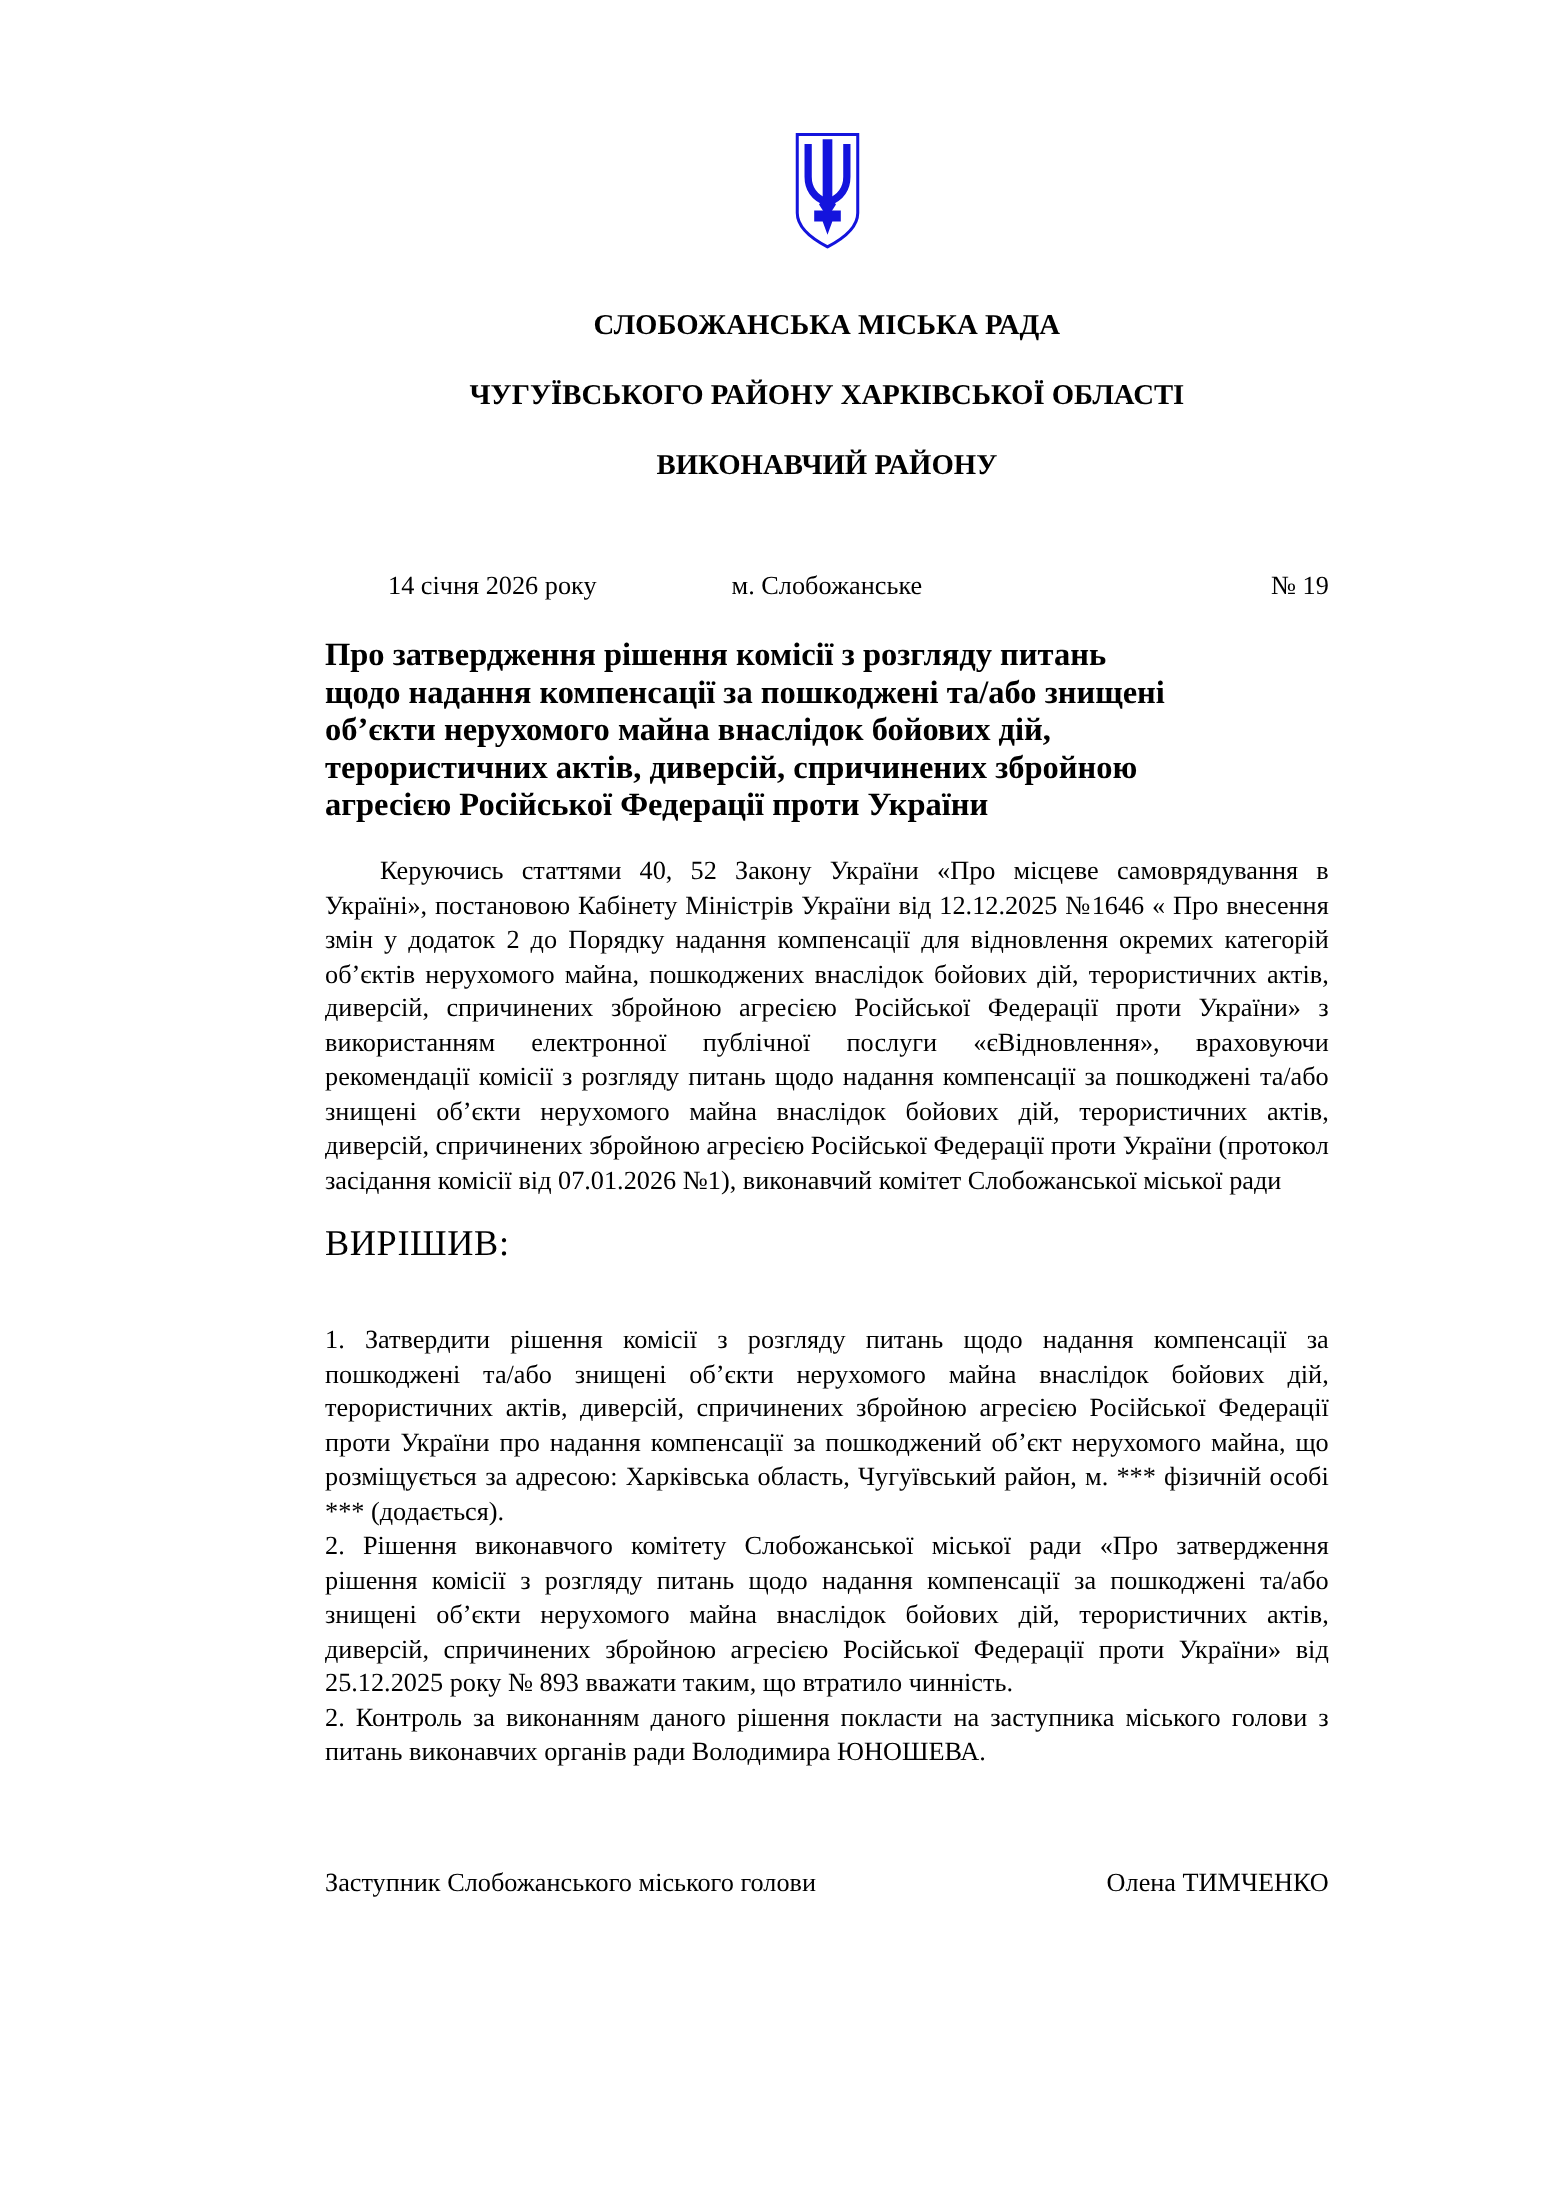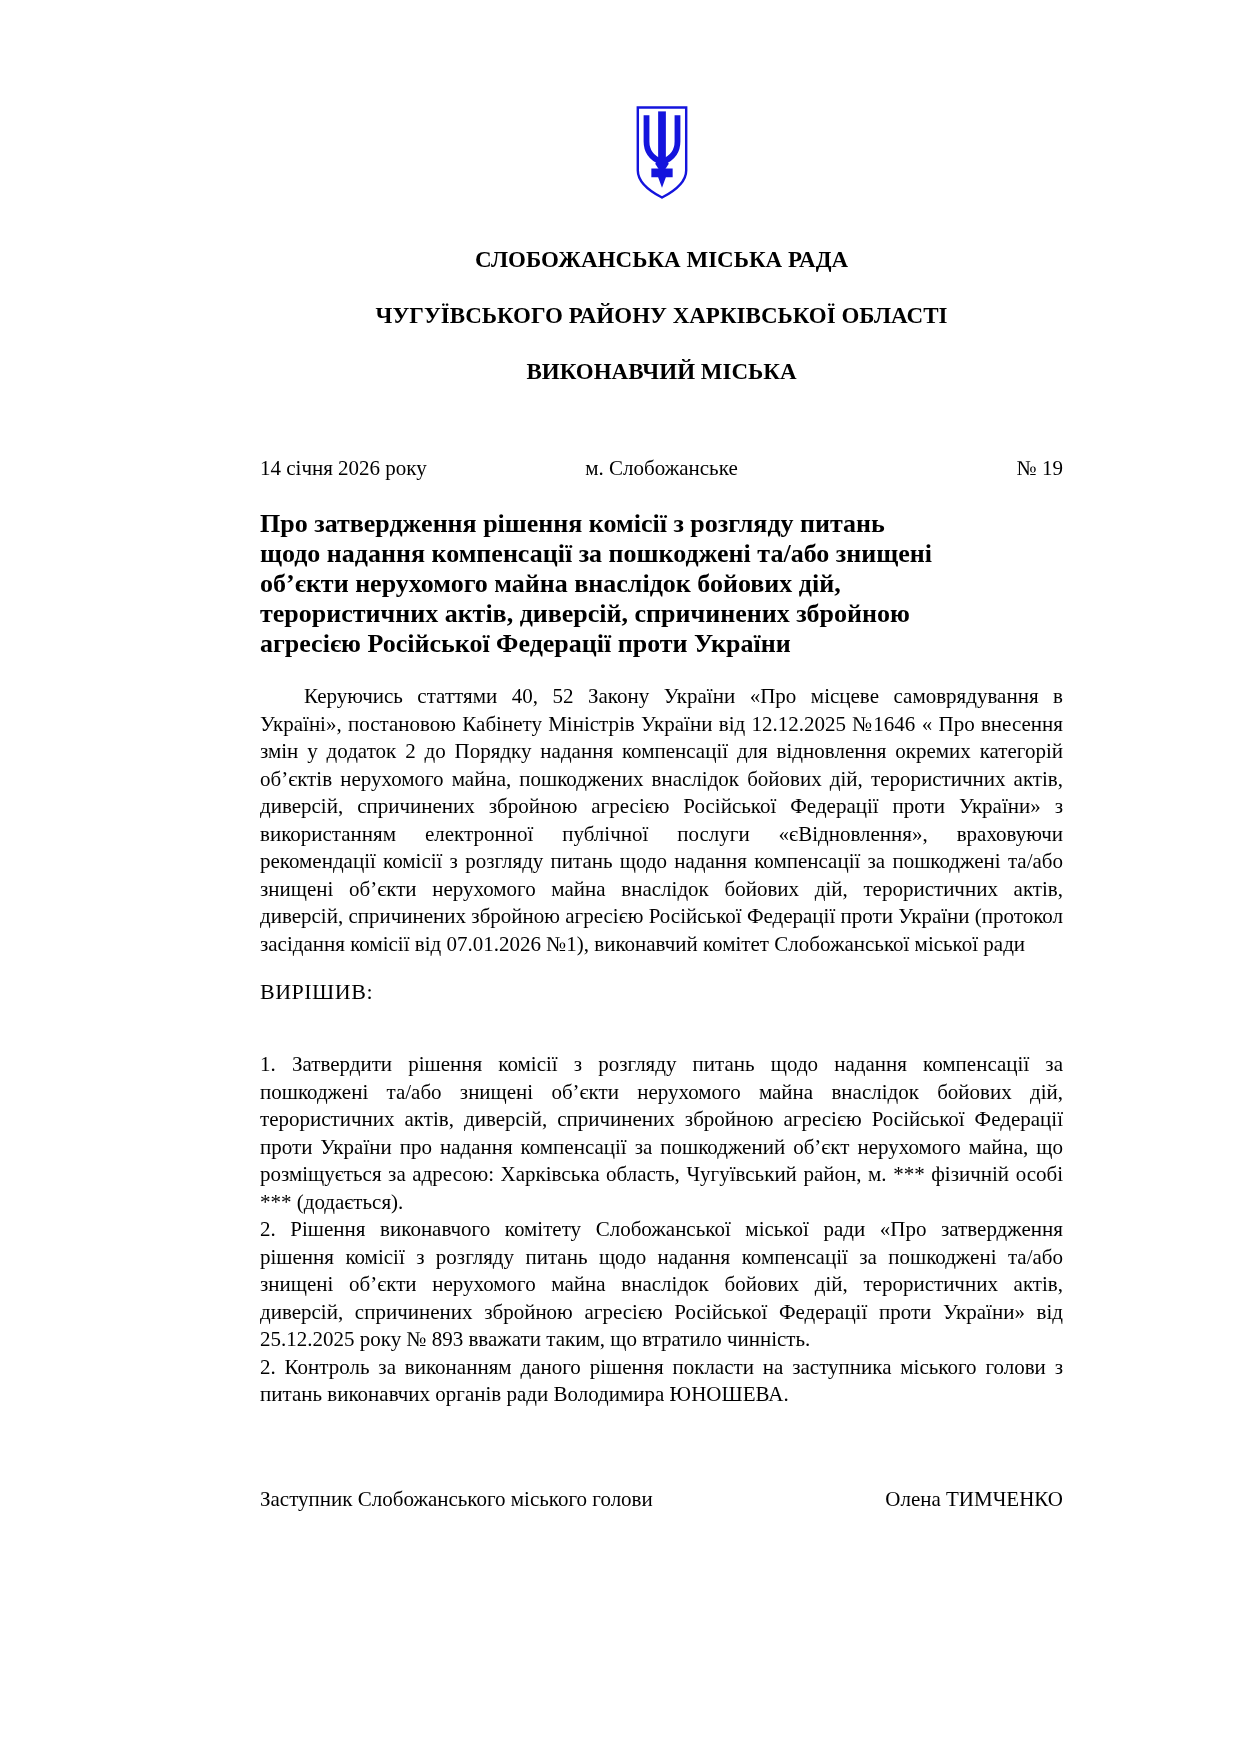--- a/index.html
+++ b/index.html
@@ -41,39 +41,39 @@
     font-size: 25px;
     letter-spacing: 1px;
     margin-top: 32px;
   }
   .meta-row {
     display: flex;
     align-items: baseline;
     margin-top: 42px;
     font-size: 21px;
   }
-  .meta-row .meta-date  { flex: 1 1 0; text-align: left; }
+  .meta-row .meta-date  { flex: 1 1 0; text-align: center; }
   .meta-row .meta-place { flex: 1 1 0; text-align: center; }
   .meta-row .meta-num   { flex: 1 1 0; text-align: right; }
   .subject {
     font-weight: bold;
     font-size: 26px;
     line-height: 30px;
     margin-top: 28px;
     white-space: pre-line;
   }
   .preamble {
     font-size: 21px;
     line-height: 27.5px;
     text-align: justify;
     text-indent: 44px;
     margin-top: 24px;
   }
   .resolved {
-    font-size: 22px;
+    font-size: 29px;
     letter-spacing: 0.5px;
     margin-top: 20px;
   }
   .items {
     margin-top: 46px;
   }
   .items p {
     margin: 0;
     font-size: 21px;
     line-height: 27.5px;
@@ -101,21 +101,21 @@
         <path d="M47 11 V38 Q47 53 32 59" stroke-width="6"></path>
       </g>
       <path d="M31 50 L38 61 L31 72 L24 61 Z" fill="#1414dd"></path>
       <path d="M20 66 H42 V75 H35 L31 86 L27 75 H20 Z" fill="#1414dd"></path>
     </svg>
   </div>
 
   <div class="org-header">
     <div>СЛОБОЖАНСЬКА МІСЬКА  РАДА</div>
     <div>ЧУГУЇВСЬКОГО РАЙОНУ ХАРКІВСЬКОЇ  ОБЛАСТІ</div>
-    <div>ВИКОНАВЧИЙ МІСЬКА</div>
+    <div>ВИКОНАВЧИЙ РАЙОНУ</div>
   </div>
 
 
   <div class="meta-row">
     <span class="meta-date">14 січня 2026 року</span>
     <span class="meta-place">м. Слобожанське</span>
     <span class="meta-num">№ 19</span>
   </div>
 
   <div class="subject">Про затвердження рішення комісії з розгляду питань

